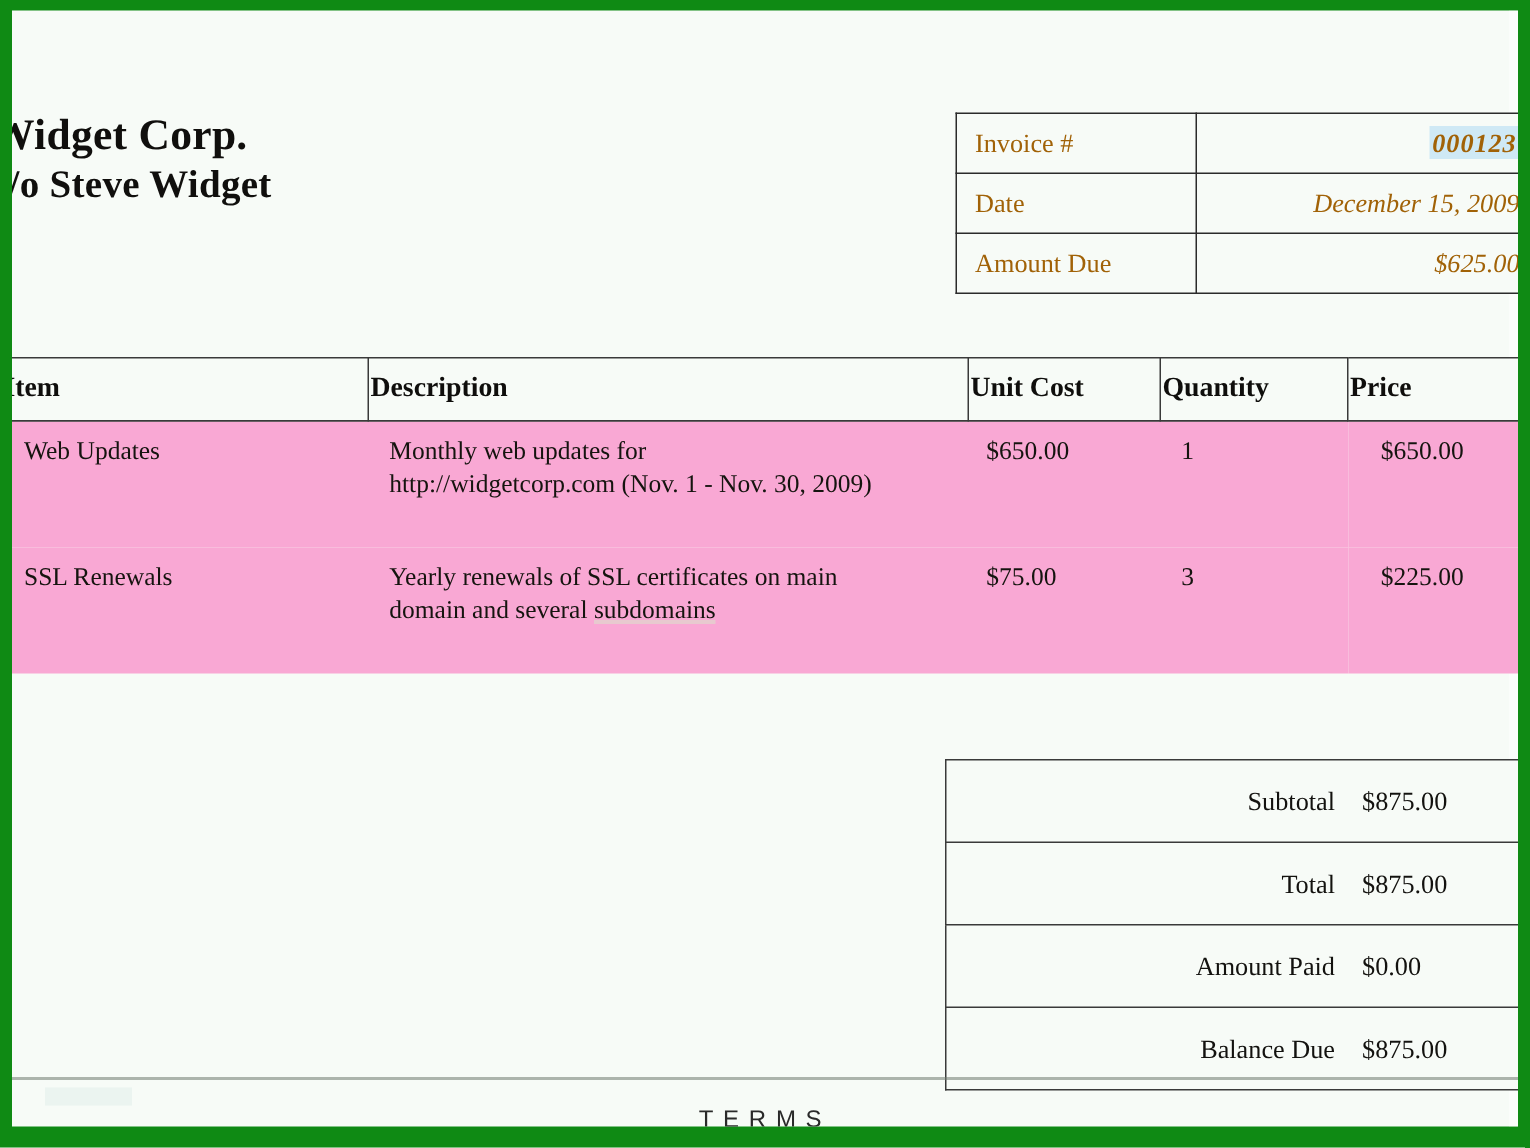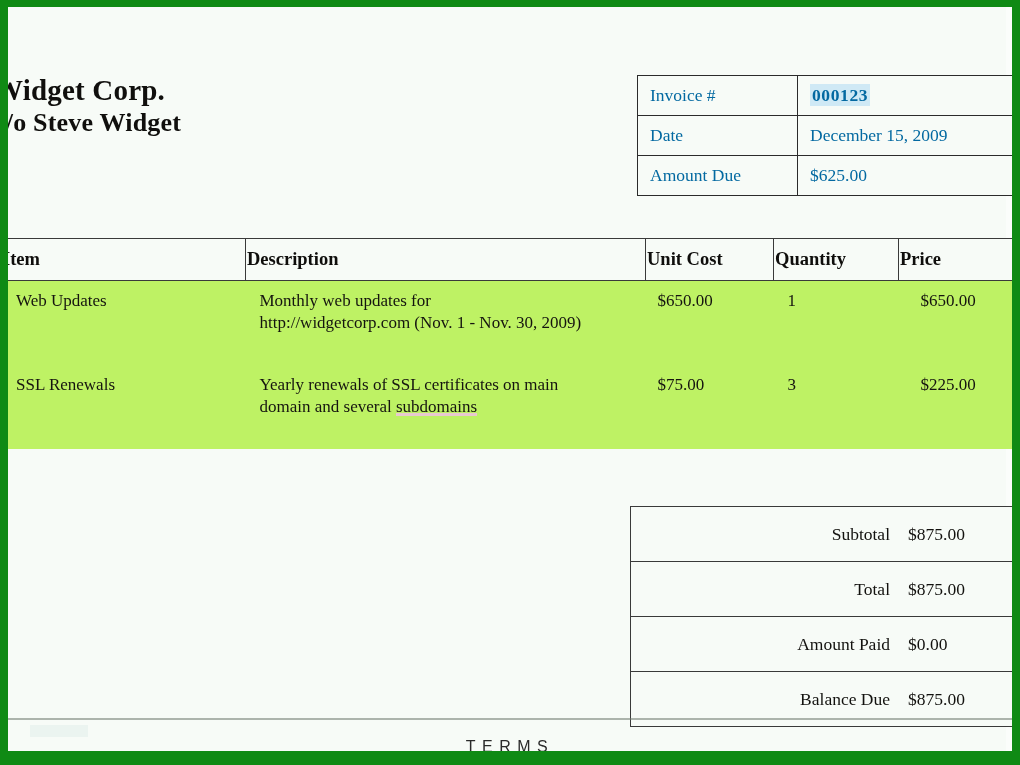--- a/index.html
+++ b/index.html
@@ -65,31 +65,32 @@
     left: 629px;
     top: 68px;
     width: 381px;
     border-collapse: collapse;
     table-layout: fixed;
   }
   #invoice-meta td {
     border: 1px solid #2b2b2b;
     height: 39px;
     font-size: 17.5px;
-    color: #0369a1;
+    color: #a16207;
     padding: 0 12px;
     background: #f7fbf7;
   }
   #invoice-meta td.meta-label {
     width: 135px;
     text-align: left;
   }
   #invoice-meta td.meta-value {
-    text-align: left;
+    text-align: right;
     padding-right: 4px;
+    font-style: italic;
   }
   .hl-selected {
     background: #cfe9f5;
     font-weight: bold;
     letter-spacing: .6px;
     padding: 1px 2px;
   }
 
   
   #items-table {
@@ -112,21 +113,21 @@
     background: #f7fbf7;
   }
   #items-table th:last-child { border-right: none; }
   #items-table td {
     border: none;
     font-size: 17px;
     color: #15140f;
     vertical-align: top;
     padding-top: 9px;
     line-height: 22px;
-    background: #bef264;
+    background: #f9a8d4;
   }
   .col-item      { width: 241px; }
   .col-desc      { width: 397px; }
   .col-unitcost  { width: 125px; }
   .col-qty       { width: 122px; }
   .col-price     { width: 131px; }
 
   td.cell-item     { padding-left: 14px; }
   td.cell-desc     { padding-left: 14px; }
   td.cell-unitcost { padding-left: 12px; }

